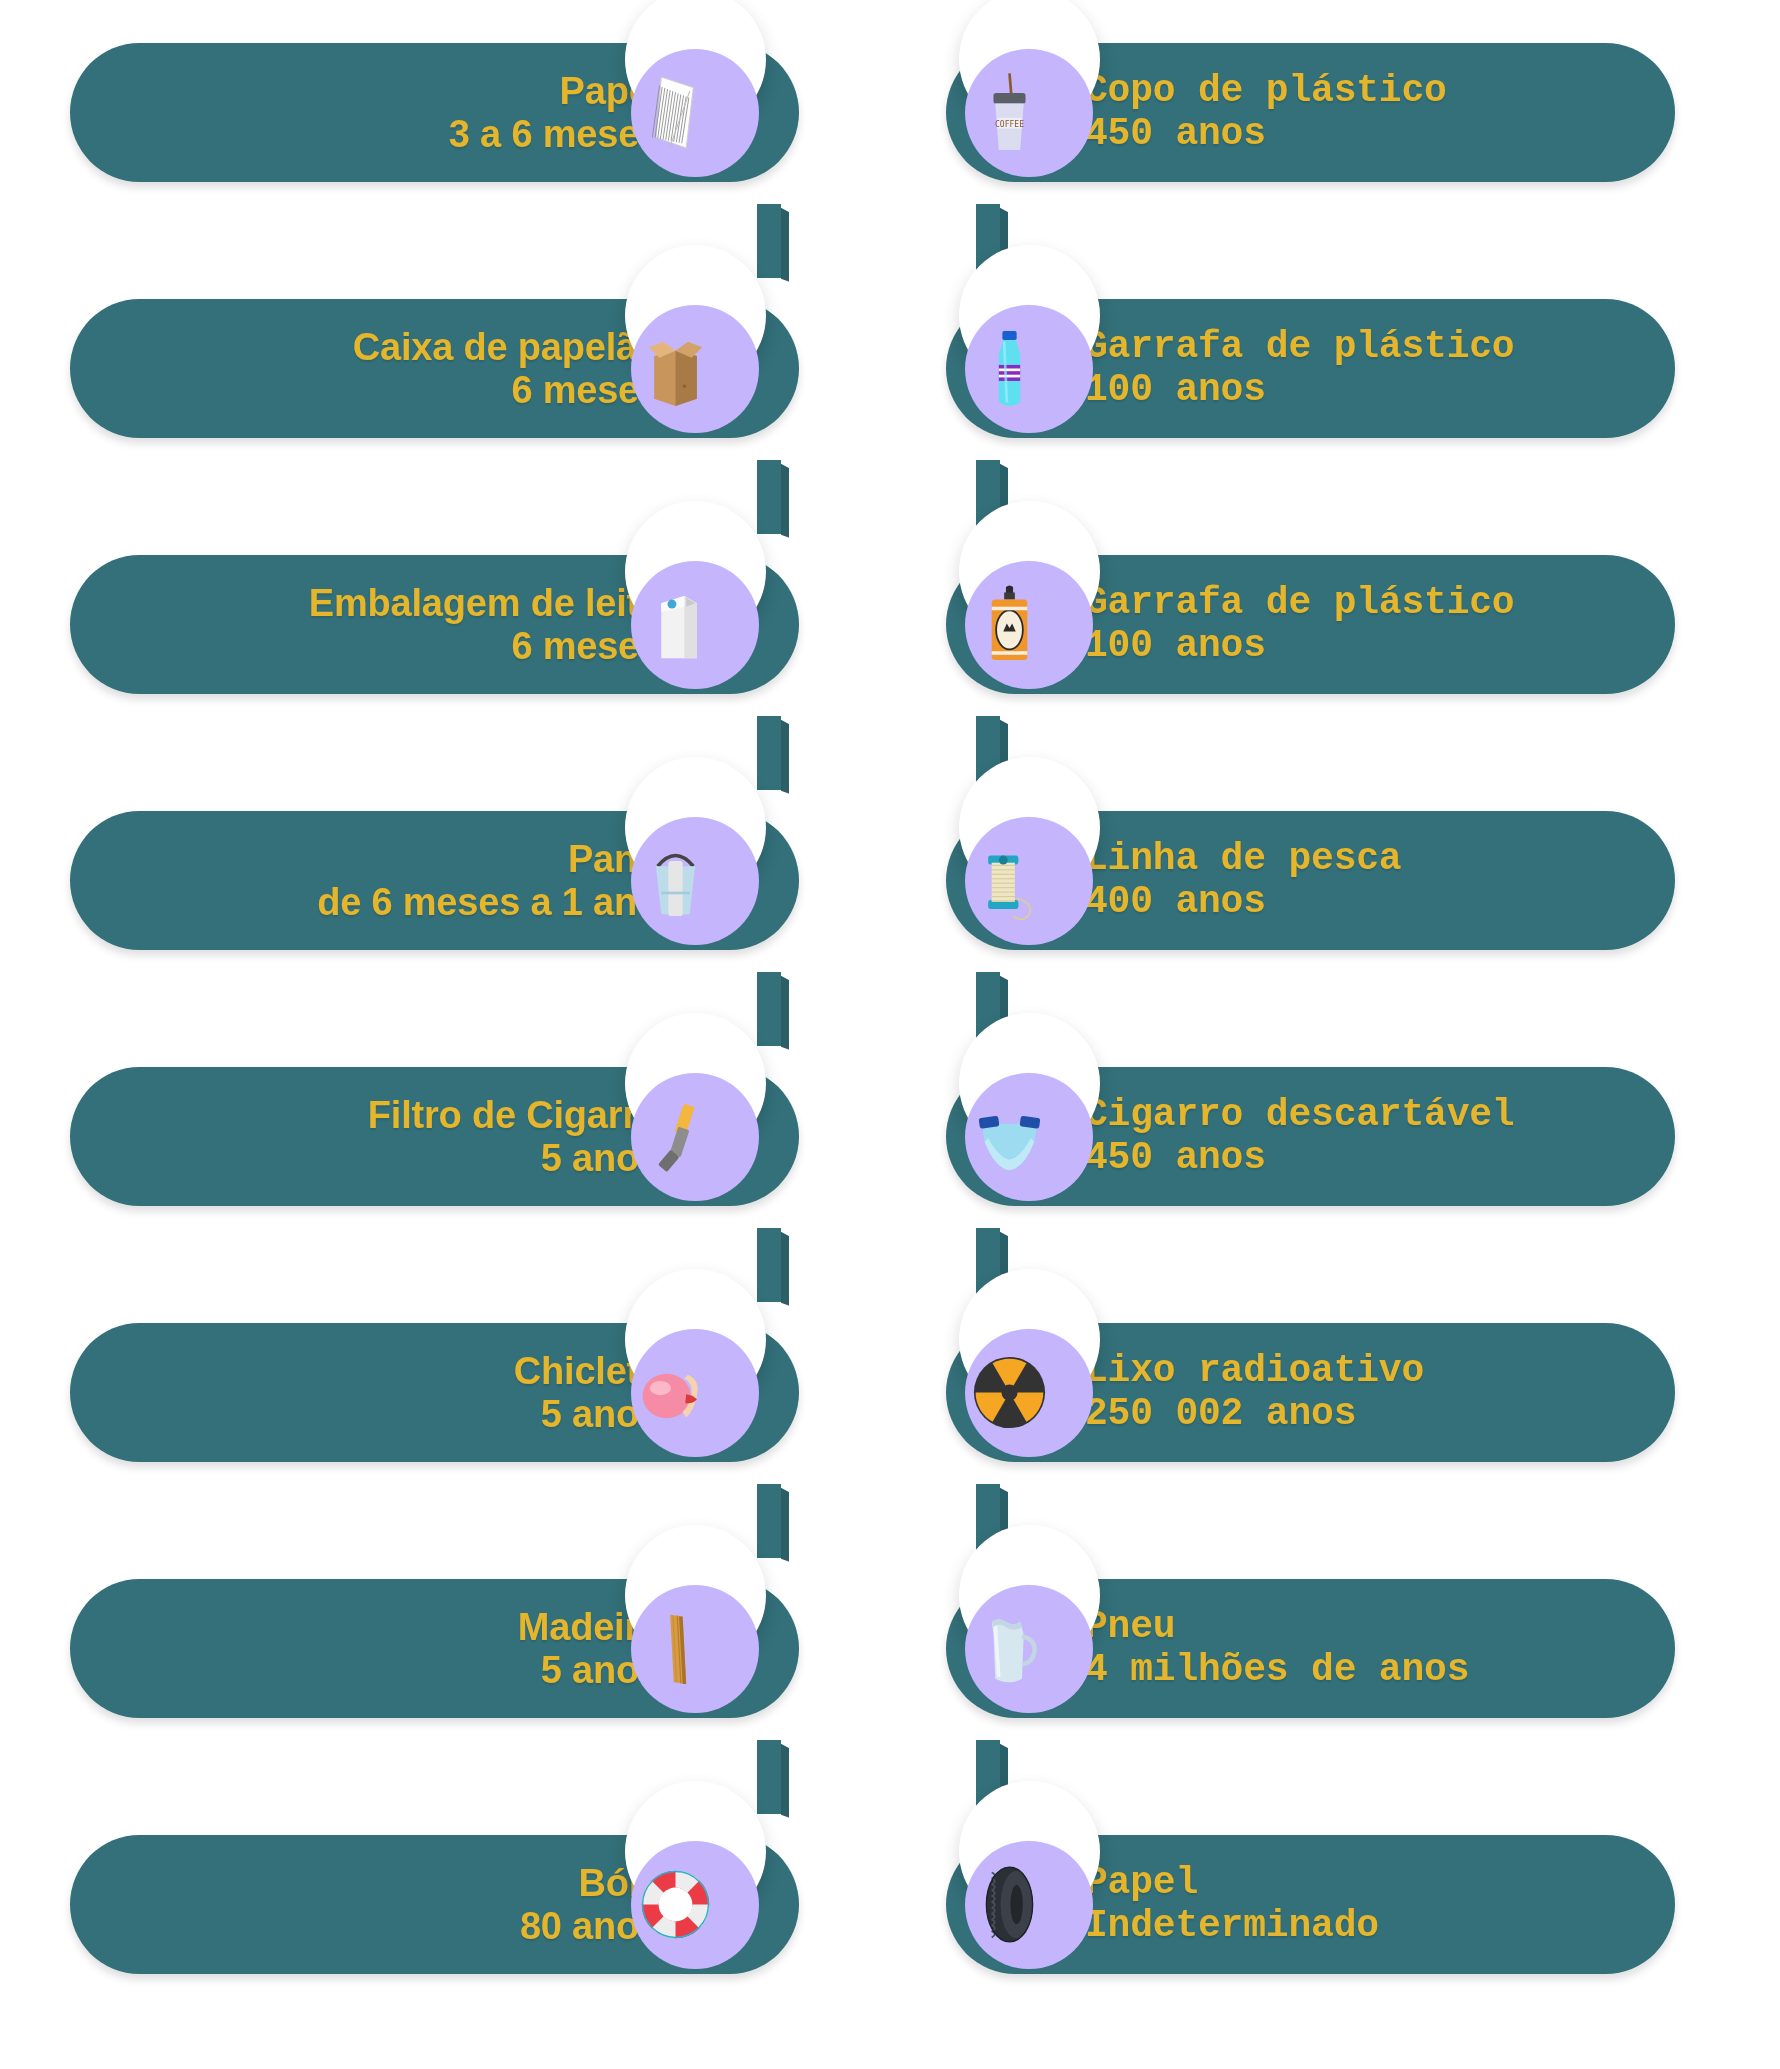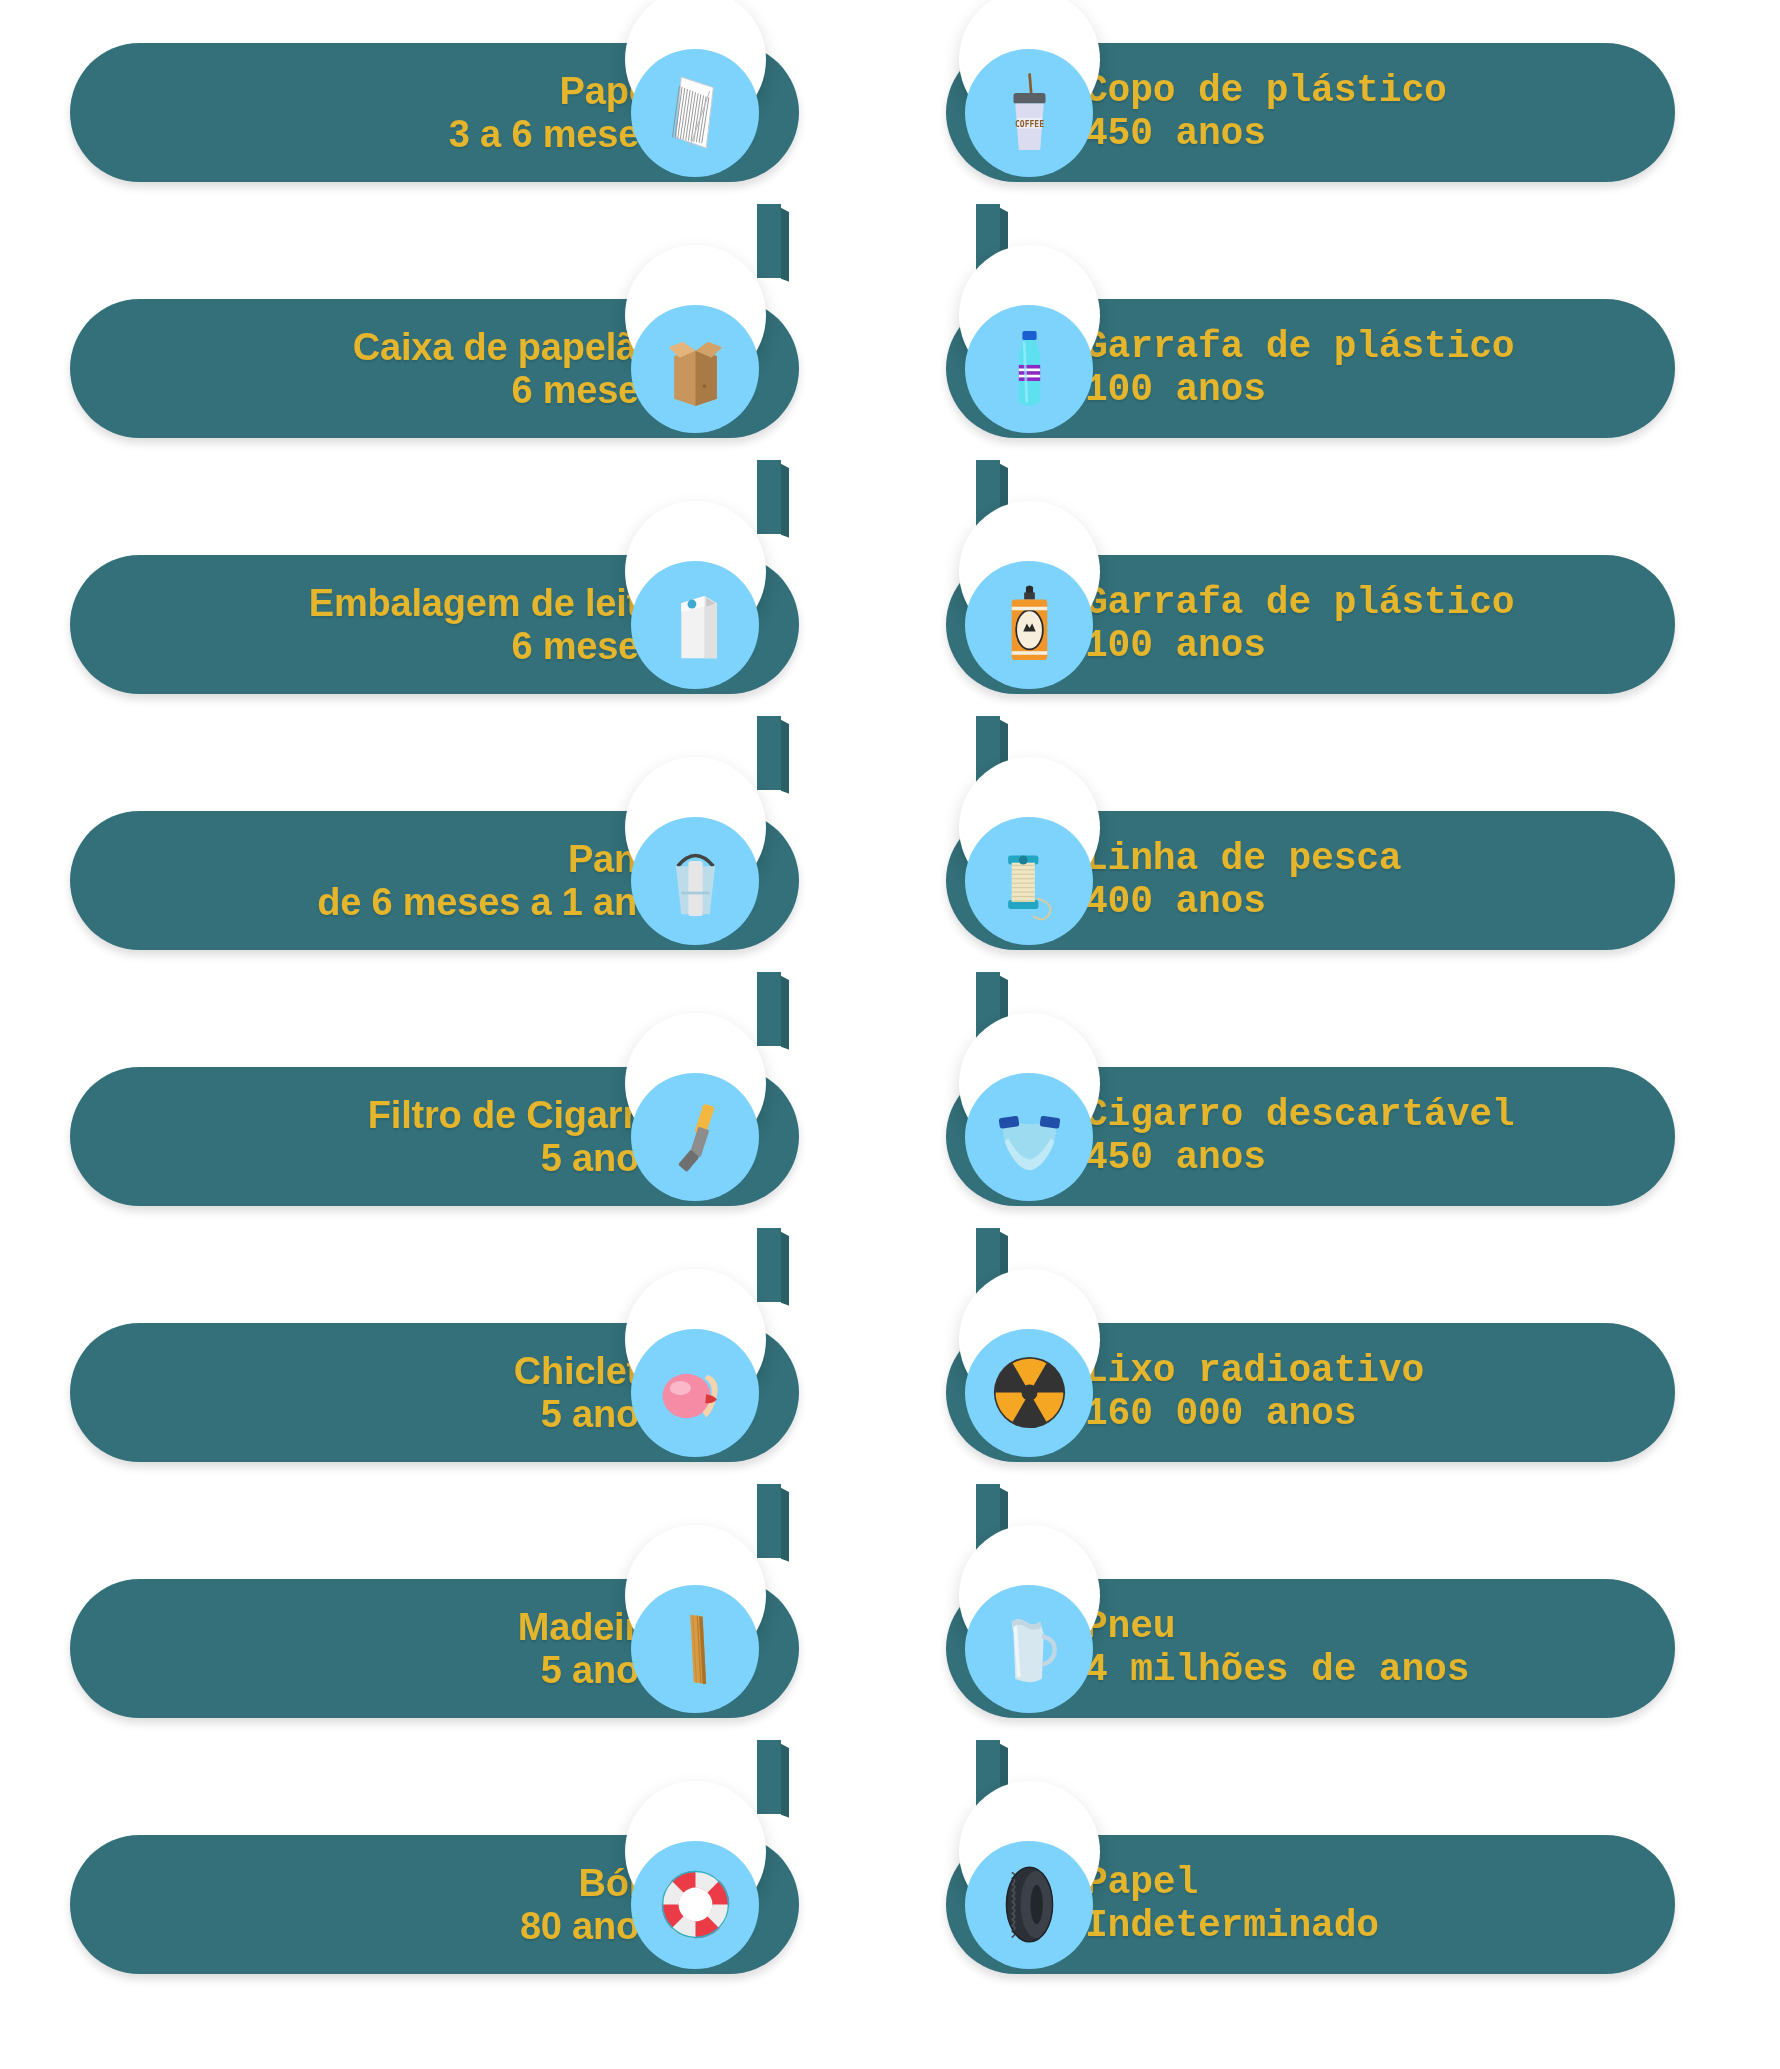--- a/index.html
+++ b/index.html
@@ -34,22 +34,22 @@
   .row.right .label{text-align:left;}
   .title,.time{
     display:block;color:#E5B52C;font-weight:bold;
     font-size:38px;letter-spacing:-0.2px;white-space:nowrap;
     text-shadow:0 1.9px 1.9px rgba(0,0,0,.12);
   }
 
   
   .bubble{
     position:absolute;top:5.6px;width:128px;height:128px;border-radius:50%;
-    background:#7dd3fc;z-index:5;
-    display:flex;align-items:center;justify-content:center;font-weight:bold;
+    background:#c4b5fd;z-index:5;
+    display:flex;align-items:center;
   }
   .row.left  .bubble{left:631px;}
   .row.right .bubble{left:965px;}
   
   .halo{
     position:absolute;top:-54px;width:141px;height:141px;border-radius:50%;
     background:#ffffff;z-index:2;
     box-shadow:0 7.4px 16.7px rgba(0,0,0,.16);
   }
   .row.left  .halo{left:625px;}
@@ -349,21 +349,21 @@
           </svg>
         </span>
       </div>
     </div>
     <div class="connector" style="top: 1228px; height: 74px; left: 976px;"></div>
     <div class="row right" style="top: 1323px;">
       <div class="halo"></div>
       <div class="pill">
         <div class="label">
           <span class="title">Lixo radioativo</span>
-          <span class="time">160 000 anos</span>
+          <span class="time">250 002 anos</span>
         </div>
       </div>
       <div class="bubble">
         <span>
           <svg class="glyph" viewBox="0 0 100 100" xmlns="http://www.w3.org/2000/svg">
             <circle cx="50" cy="50" r="40" fill="#333333"></circle>
             <circle cx="50" cy="50" r="7" fill="#f5a623"></circle>
             <path d="M50 50 L50 12 A38 38 0 0 1 83 31 Z" fill="#f5a623" transform="rotate(-30 50 50)"></path>
             <path d="M50 50 L50 12 A38 38 0 0 1 83 31 Z" fill="#f5a623" transform="rotate(90 50 50)"></path>
             <path d="M50 50 L50 12 A38 38 0 0 1 83 31 Z" fill="#f5a623" transform="rotate(210 50 50)"></path>

